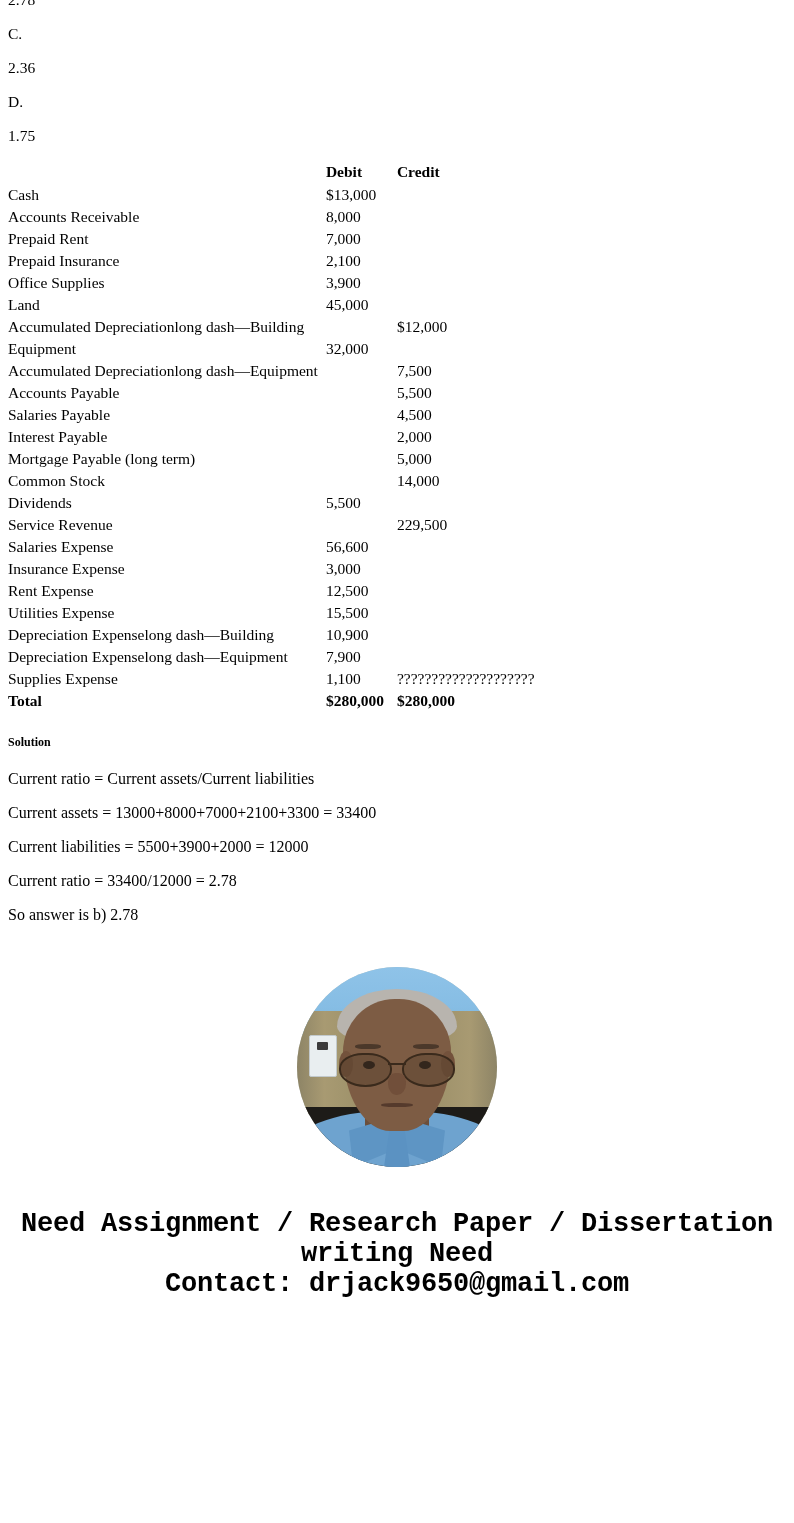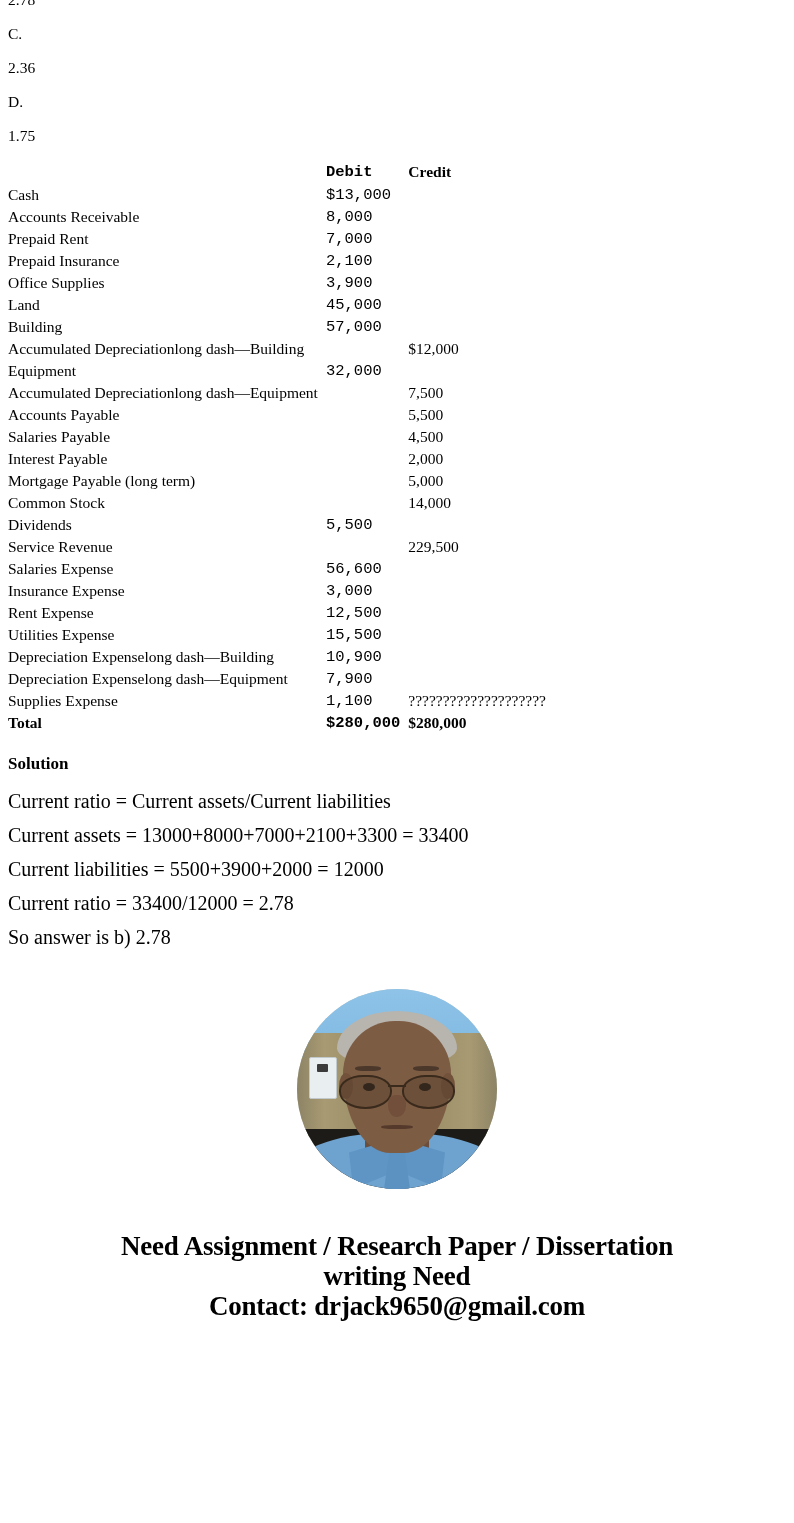--- a/index.html
+++ b/index.html
@@ -51,42 +51,42 @@
     text-align: left;
     vertical-align: top;
     font-weight: normal;
     white-space: nowrap;
   }
   table.tb th {
     font-weight: bold;
     padding-bottom: 1px;
   }
   .col-acct { width: 239px; padding-right: 8px !important; }
-  .col-debit { width: 63px; padding-right: 8px !important; font-family: Liberation Mono, monospace; }
+  .col-debit { width: 63px; padding-right: 8px !important; }
   .col-credit { width: 160px; }
   tr.total td { font-weight: bold; }
   tr.total td.col-acct { font-weight: bold; }
   td.wrapcell {
     white-space: normal;
     width: 239px;
   }
 
   
   .solution {
     padding: 0 8px;
     margin-top: 20px;
   }
   h3.sol-title {
-    font-size: 17px;
+    font-size: 12px;
     line-height: 20px;
     font-weight: bold;
     margin: 0 0 18px 0;
   }
   .sol-line {
-    font-size: 20px;
+    font-size: 16px;
     line-height: 18px;
     margin: 0 0 16px 0;
   }
 
   
   .avatar-row {
     margin-top: 43px;
     display: flex;
     justify-content: center;
   }
@@ -256,21 +256,21 @@
     width: 16%; height: 2.2%;
     background: #553a2c;
     border-radius: 40%;
   }
 
   
   .footer-ad {
     margin-top: 42px;
     padding: 0 18px;
     text-align: center;
-    font-family: Liberation Serif, serif;
+    font-family: Liberation Mono, monospace;
     font-weight: bold;
     font-size: 27px;
     line-height: 30px;
     letter-spacing: -0.2px;
   }
   .footer-line { margin: 0; }
 </style>
 </head>
 <body>
 
@@ -315,25 +315,20 @@
             <td class="col-credit"></td>
           </tr>
           <tr>
             <td class="col-acct">Office Supplies</td>
             <td class="col-debit">3,900</td>
             <td class="col-credit"></td>
           </tr>
           <tr>
             <td class="col-acct">Land</td>
             <td class="col-debit">45,000</td>
-            <td class="col-credit"></td>
-          </tr>
-          <tr>
-            <td class="col-acct">Building</td>
-            <td class="col-debit">57,000</td>
             <td class="col-credit"></td>
           </tr>
           <tr>
             <td class="col-acct wrapcell">Accumulated Depreciationlong dash—Building</td>
             <td class="col-debit"></td>
             <td class="col-credit">$12,000</td>
           </tr>
           <tr>
             <td class="col-acct">Equipment</td>
             <td class="col-debit">32,000</td>

